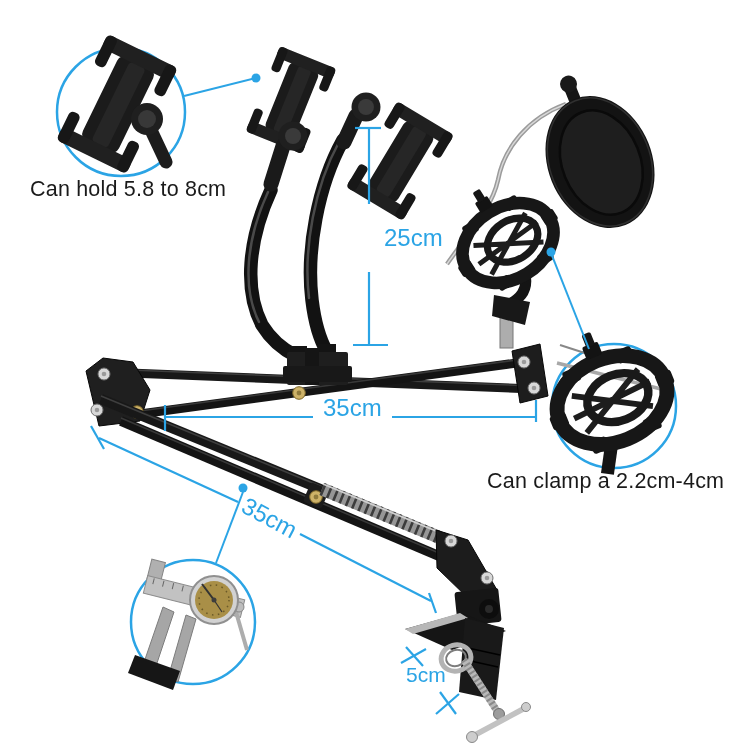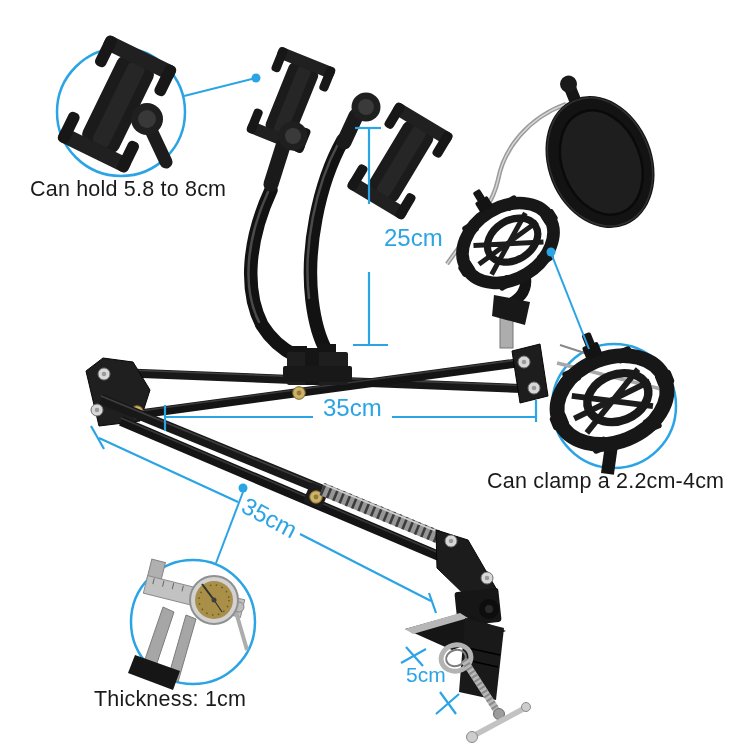--- a/index.html
+++ b/index.html
@@ -236,21 +236,20 @@
 </svg>
 
 <div class="ann" style="left:30px;top:178px;">
   <div>Can hold 5.8 to 8cm</div>
 </div>
 
 <div class="ann" style="left:487px;top:470px;">
   <div>Can clamp a 2.2cm-4cm</div>
 </div>
 
-<div class="ann" style="left:94px;top:688px;">Thickness: 1cm</div>
 
 <div class="meas" style="left:342px;top:224px;margin-left:42px;">25cm</div>
 
 <div class="meas" style="left:323px;top:394px;">35cm</div>
 
 <div class="meas m-rot" style="left:240px;top:504px;">35cm</div>
 
 <div class="meas" style="left:406px;top:663px;font-size:21px;">5cm</div>
 </div>
 

